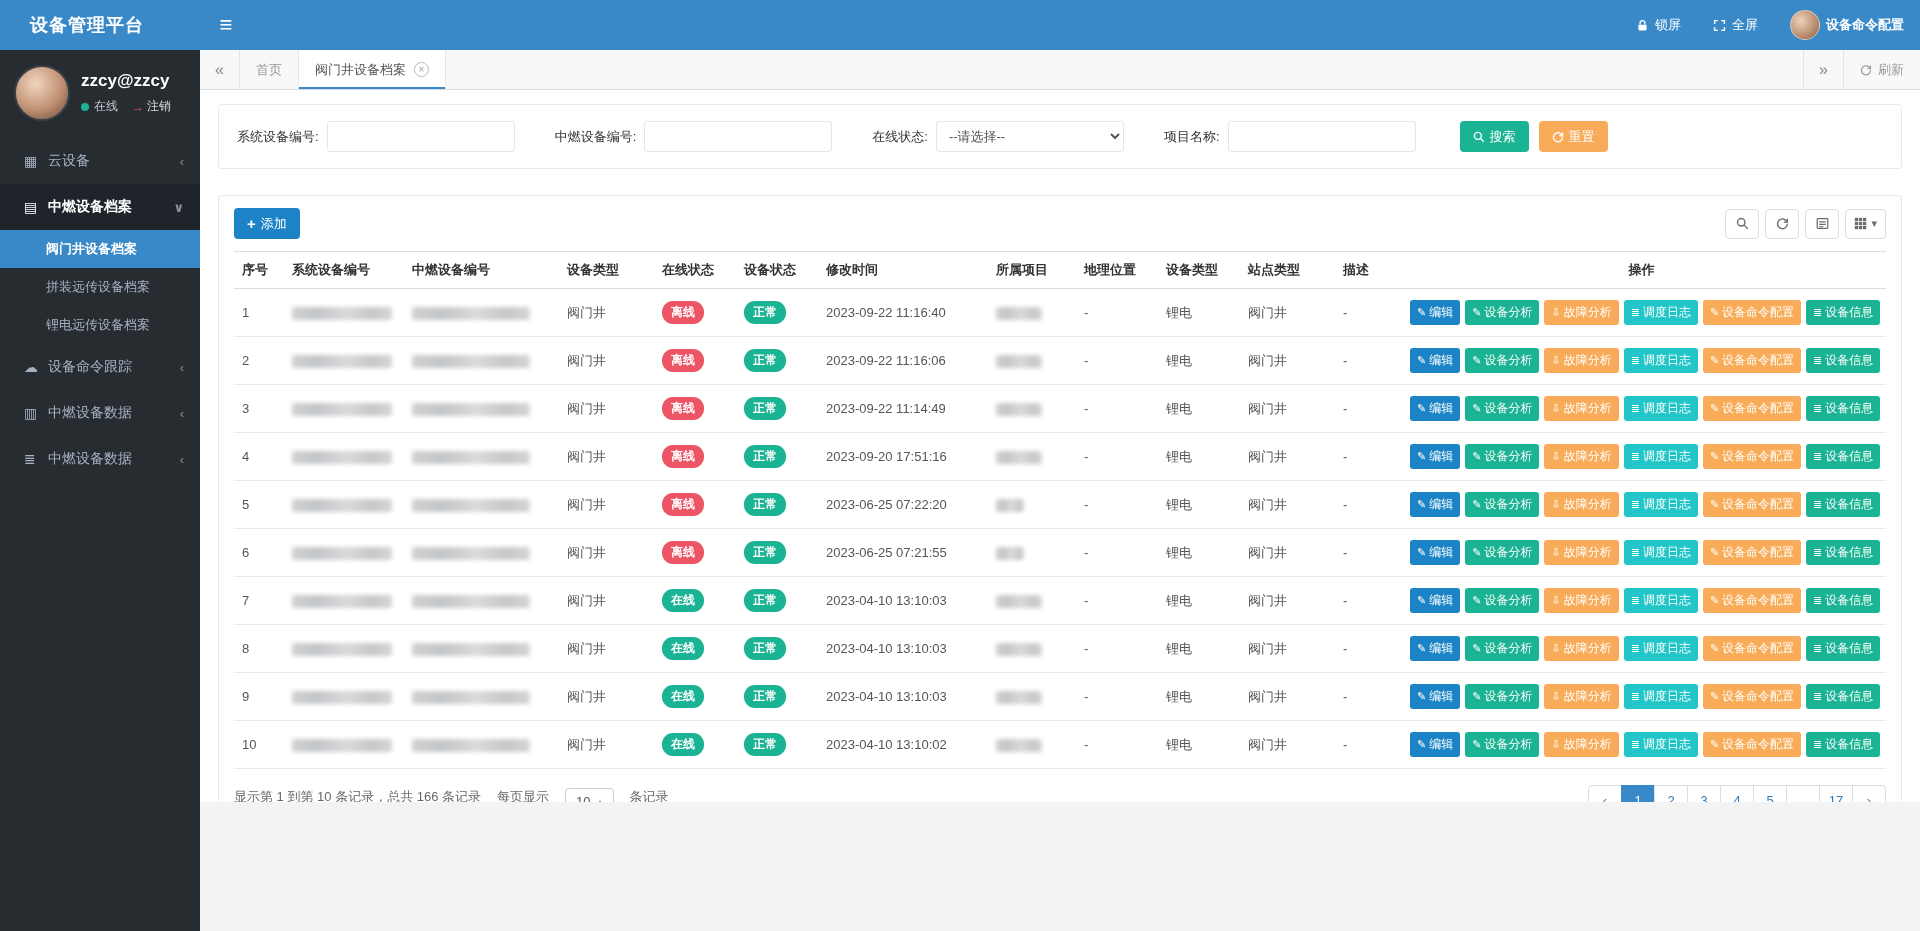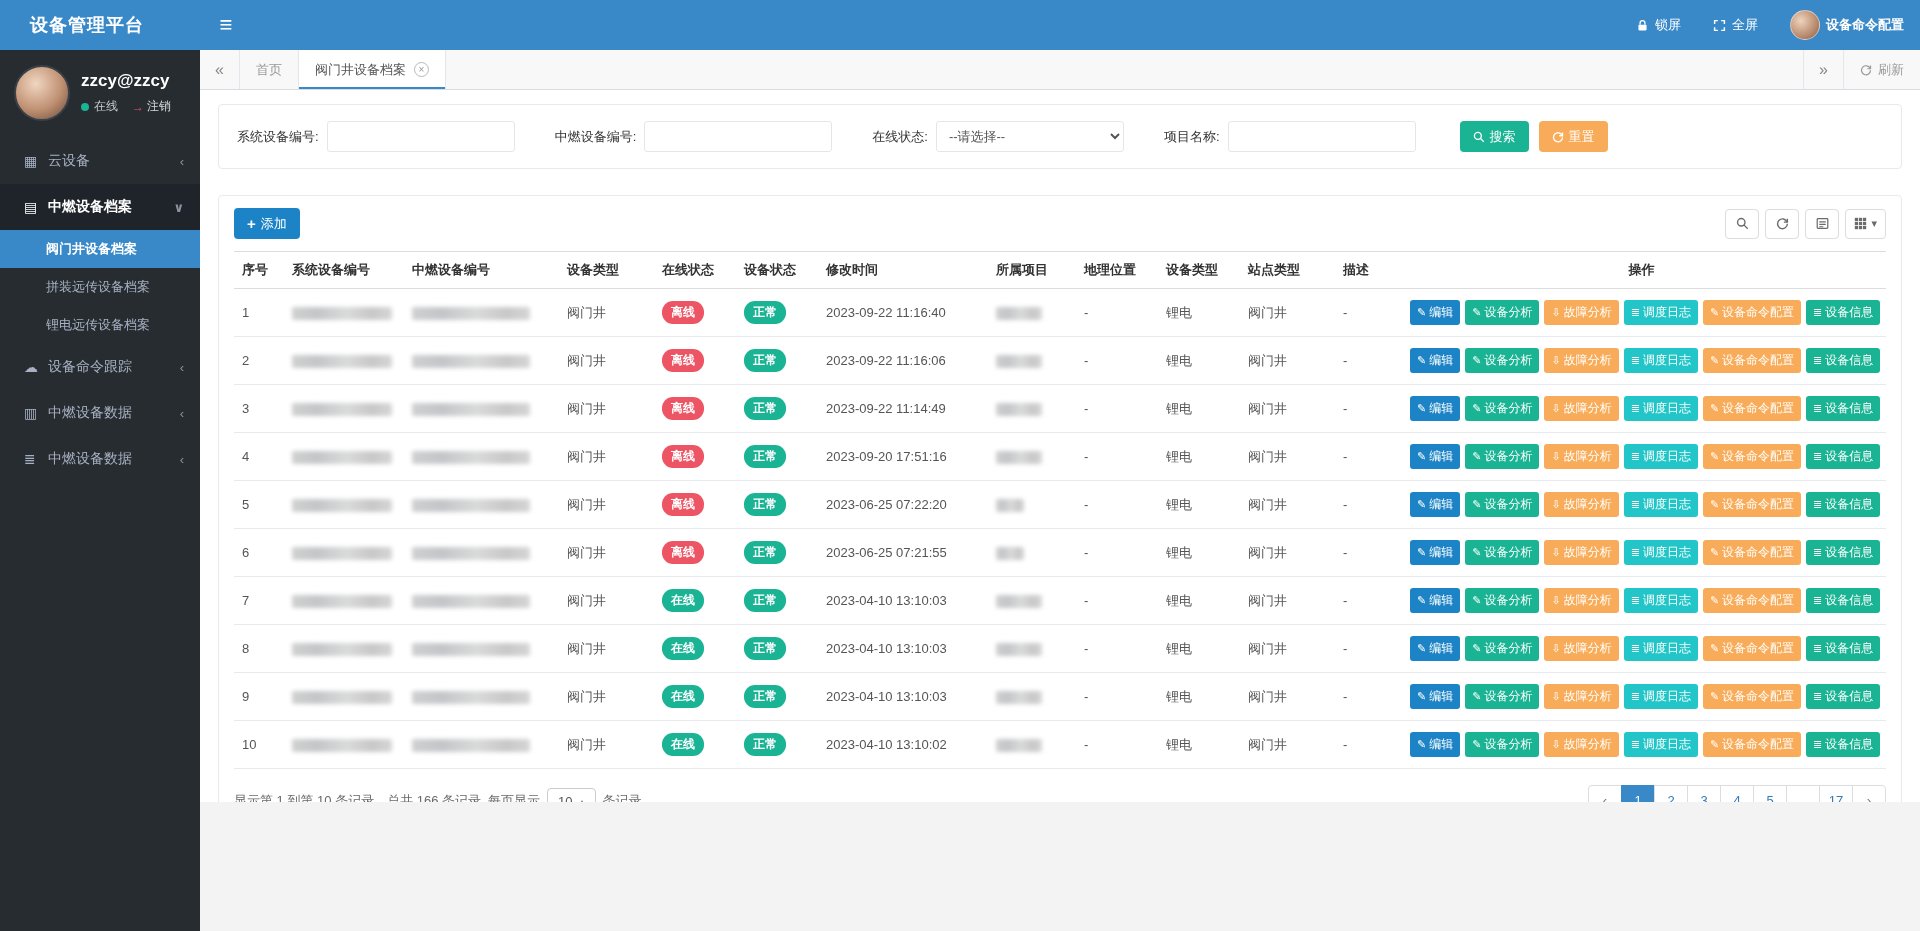--- a/index.html
+++ b/index.html
@@ -94,21 +94,21 @@
     background:linear-gradient(90deg,#d0d0d0,#c3c6c9 25%,#dadada 55%,#c8c8c8 80%,#d6d6d6);
     filter:blur(2px); }
   .w-sys { width:100px; } .w-gas { width:118px; } .w-proj { width:46px; }
   tbody tr:nth-child(5) .w-proj, tbody tr:nth-child(6) .w-proj { width:28px; }
 
   .act { border:none; border-radius:3px; color:#fff; font-size:12px; padding:4px 7px;
     margin-left:5px; display:inline-flex; align-items:center; gap:3px; cursor:pointer; }
   .act .ic { font-size:11px; line-height:1; }
 
   .table-footer { display:flex; align-items:center; margin-top:16px; font-size:13px; color:#676a6c; }
-  .summary { display:flex; align-items:center; gap:7px; }
+  .summary { display:flex; align-items:flex-start; gap:16px; }
   .pagesize { border:1px solid #ccc; background:#fff; border-radius:4px; padding:5px 10px;
     font-size:13px; color:#555; display:inline-flex; align-items:center; gap:7px; cursor:pointer; }
   .pagesize .caret { font-size:10px; color:#777; }
   .pager { margin-left:auto; display:flex; list-style:none; }
   .pager li { min-width:34px; height:32px; line-height:30px; text-align:center;
     border:1px solid #ddd; background:#fff; color:#337ab7; font-size:13px; margin-left:-1px;
     padding:0 7px; cursor:pointer; }
   .pager li:first-child { border-radius:4px 0 0 4px; }
   .pager li:last-child  { border-radius:0 4px 4px 0; }
   .pager li.active { background:#3989c8; border-color:#3989c8; color:#fff; }

